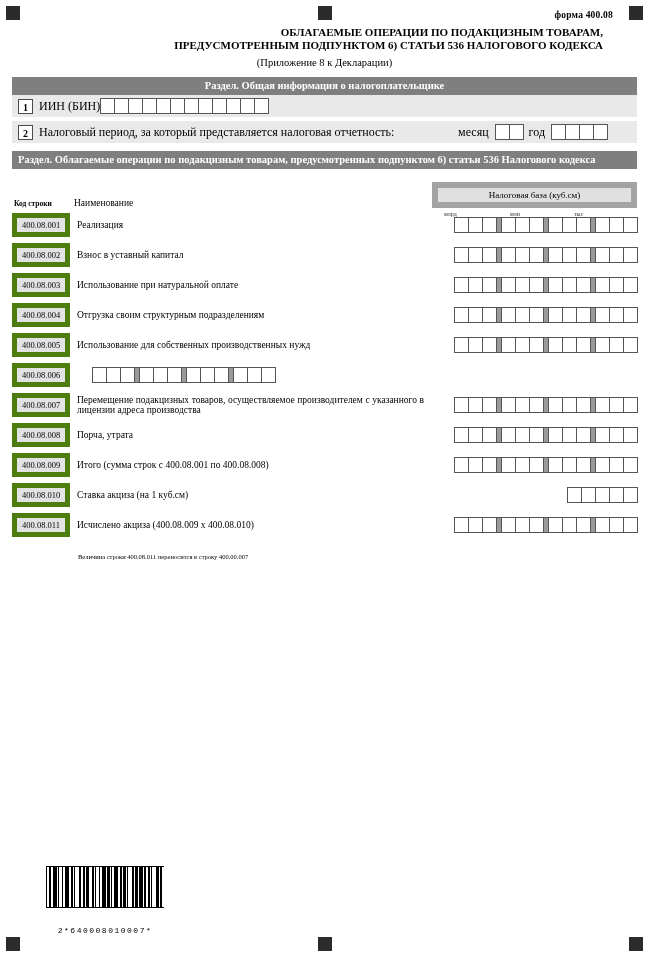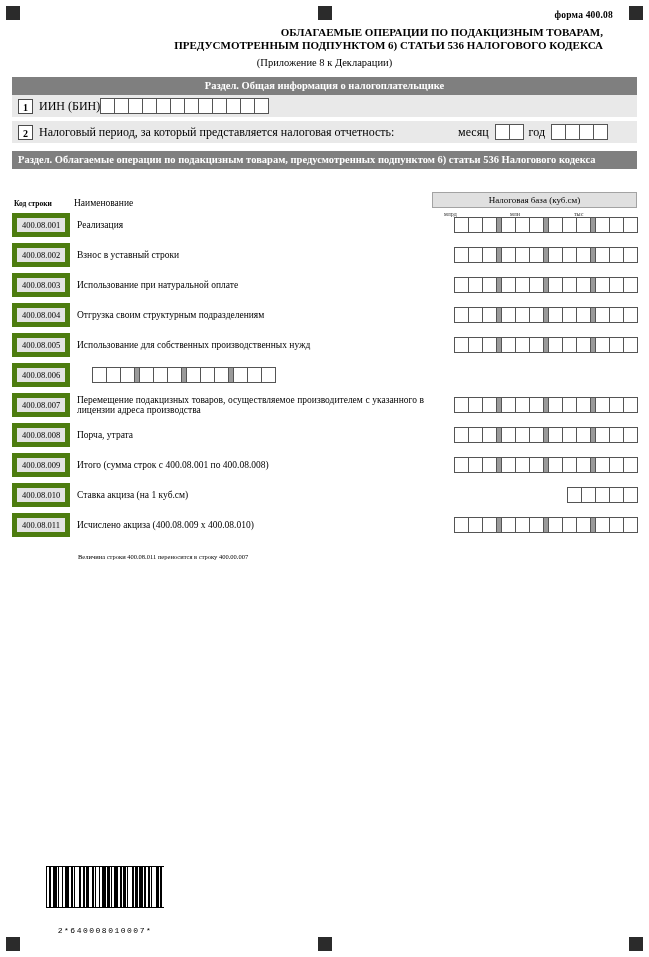--- a/index.html
+++ b/index.html
@@ -151,21 +151,21 @@
     font-size: 9.5px;
     padding-bottom: 3px;
     padding-left: 4px;
   }
   .base-header {
     position: absolute;
     right: 0;
     bottom: 3px;
     width: 205px;
     background: #e0e0e0;
-    border: 1px solid #a3a3a3;
+    border: 6px solid #a3a3a3;
     text-align: center;
     font-size: 9px;
     padding: 2px 0;
     box-sizing: border-box;
   }
   .unit-labels {
     position: absolute;
     right: 0;
     width: 205px;
     height: 9px;
@@ -345,21 +345,21 @@
                 <div class="cell"></div>
                 <div class="cell sep"></div>
                 <div class="cell"></div>
                 <div class="cell"></div>
                 <div class="cell"></div>
               </div>
             </div>
           </div>
           <div class="trow">
             <div class="code-cell">400.08.002</div>
-            <div class="name-cell">Взнос в уставный строки</div>
+            <div class="name-cell">Взнос в уставный капитал</div>
             <div class="cells-cell">
               <div class="cells">
                 <div class="cell"></div>
                 <div class="cell"></div>
                 <div class="cell"></div>
                 <div class="cell sep"></div>
                 <div class="cell"></div>
                 <div class="cell"></div>
                 <div class="cell"></div>
                 <div class="cell sep"></div>

